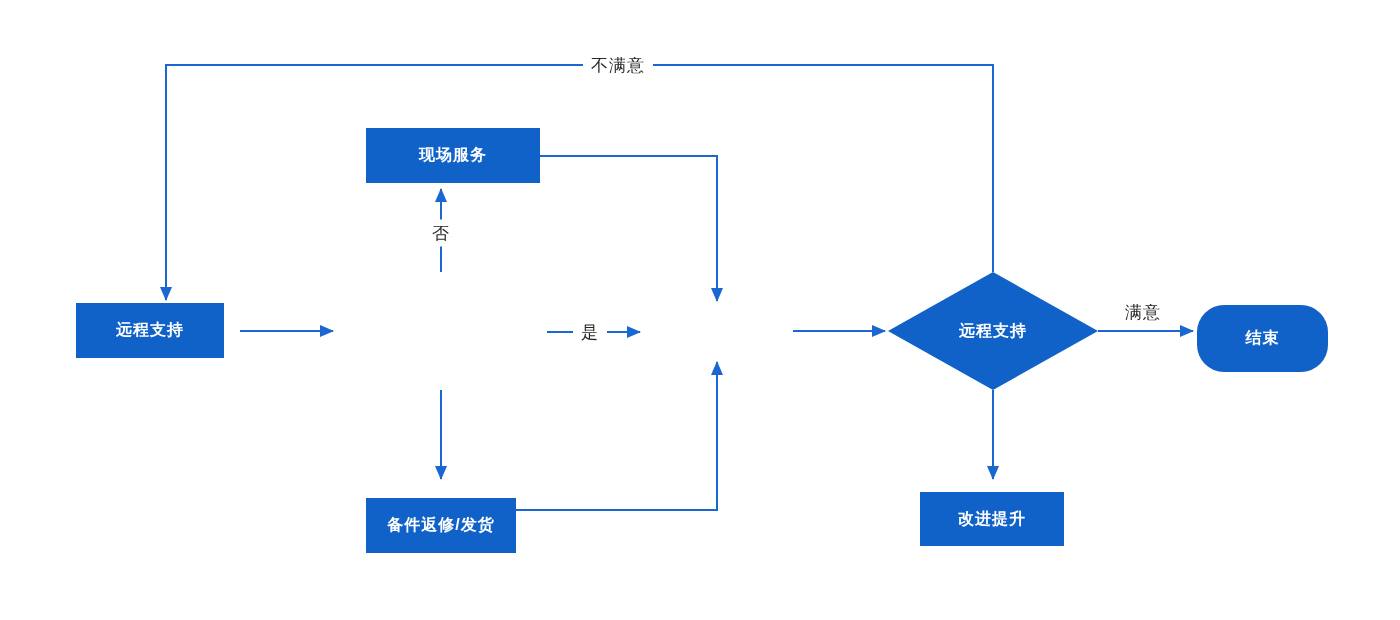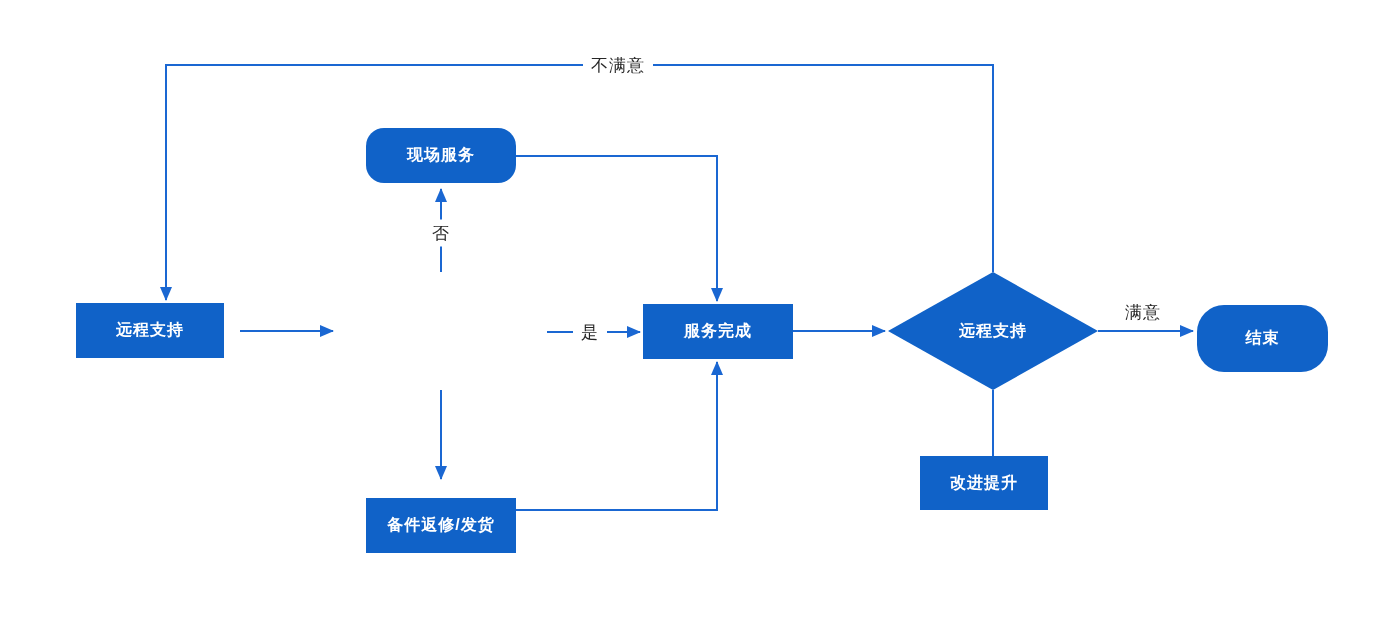--- a/index.html
+++ b/index.html
@@ -44,26 +44,26 @@
     box-sizing: border-box;
   }
   .node.decision {
     clip-path: polygon(50% 0%, 100% 50%, 50% 100%, 0% 50%);
   }
   .node.terminator {
     border-radius: 27px;
   }
   .node.remote-support   { left:  76px; top: 303px; width: 148px; height: 55px; }
   .node.problem-solved   { left: 337px; top: 273px; width: 210px; height: 117px; }
-  .node.onsite-service   { left: 366px; top: 128px; width: 150px; height: 55px; border-radius: 18px; }
+  .node.onsite-service   { left: 366px; top: 128px; width: 174px; height: 55px; }
   .node.service-complete { left: 643px; top: 304px; width: 150px; height: 55px; }
   .node.parts-repair     { left: 366px; top: 498px; width: 150px; height: 55px; }
   .node.service-eval     { left: 888px; top: 272px; width: 210px; height: 118px; }
   .node.end              { left: 1197px; top: 305px; width: 131px; height: 67px; align-items: center; }
-  .node.improve          { left: 920px; top: 456px; width: 128px; height: 54px; }
+  .node.improve          { left: 920px; top: 492px; width: 144px; height: 54px; }
 
   .edge-label {
     position: absolute;
     transform: translate(-50%, -50%);
     background: var(--background, #ffffff);
     color: var(--label-text, #262626);
     font-size: 17px;
     font-weight: 500;
     letter-spacing: 1px;
     padding: 2px 8px;
@@ -109,23 +109,20 @@
 
   <div class="node process remote-support">
     <span>远程支持</span>
   </div>
 
 
   <div class="node process onsite-service">
     <span>现场服务</span>
   </div>
 
-  <div class="node process service-complete">
-    <span>服务完成</span>
-  </div>
 
   <div class="node process parts-repair">
     <span>备件返修/发货</span>
   </div>
 
   <div class="node decision service-eval">
     <span>远程支持</span>
   </div>
 
   <div class="node terminator end">

